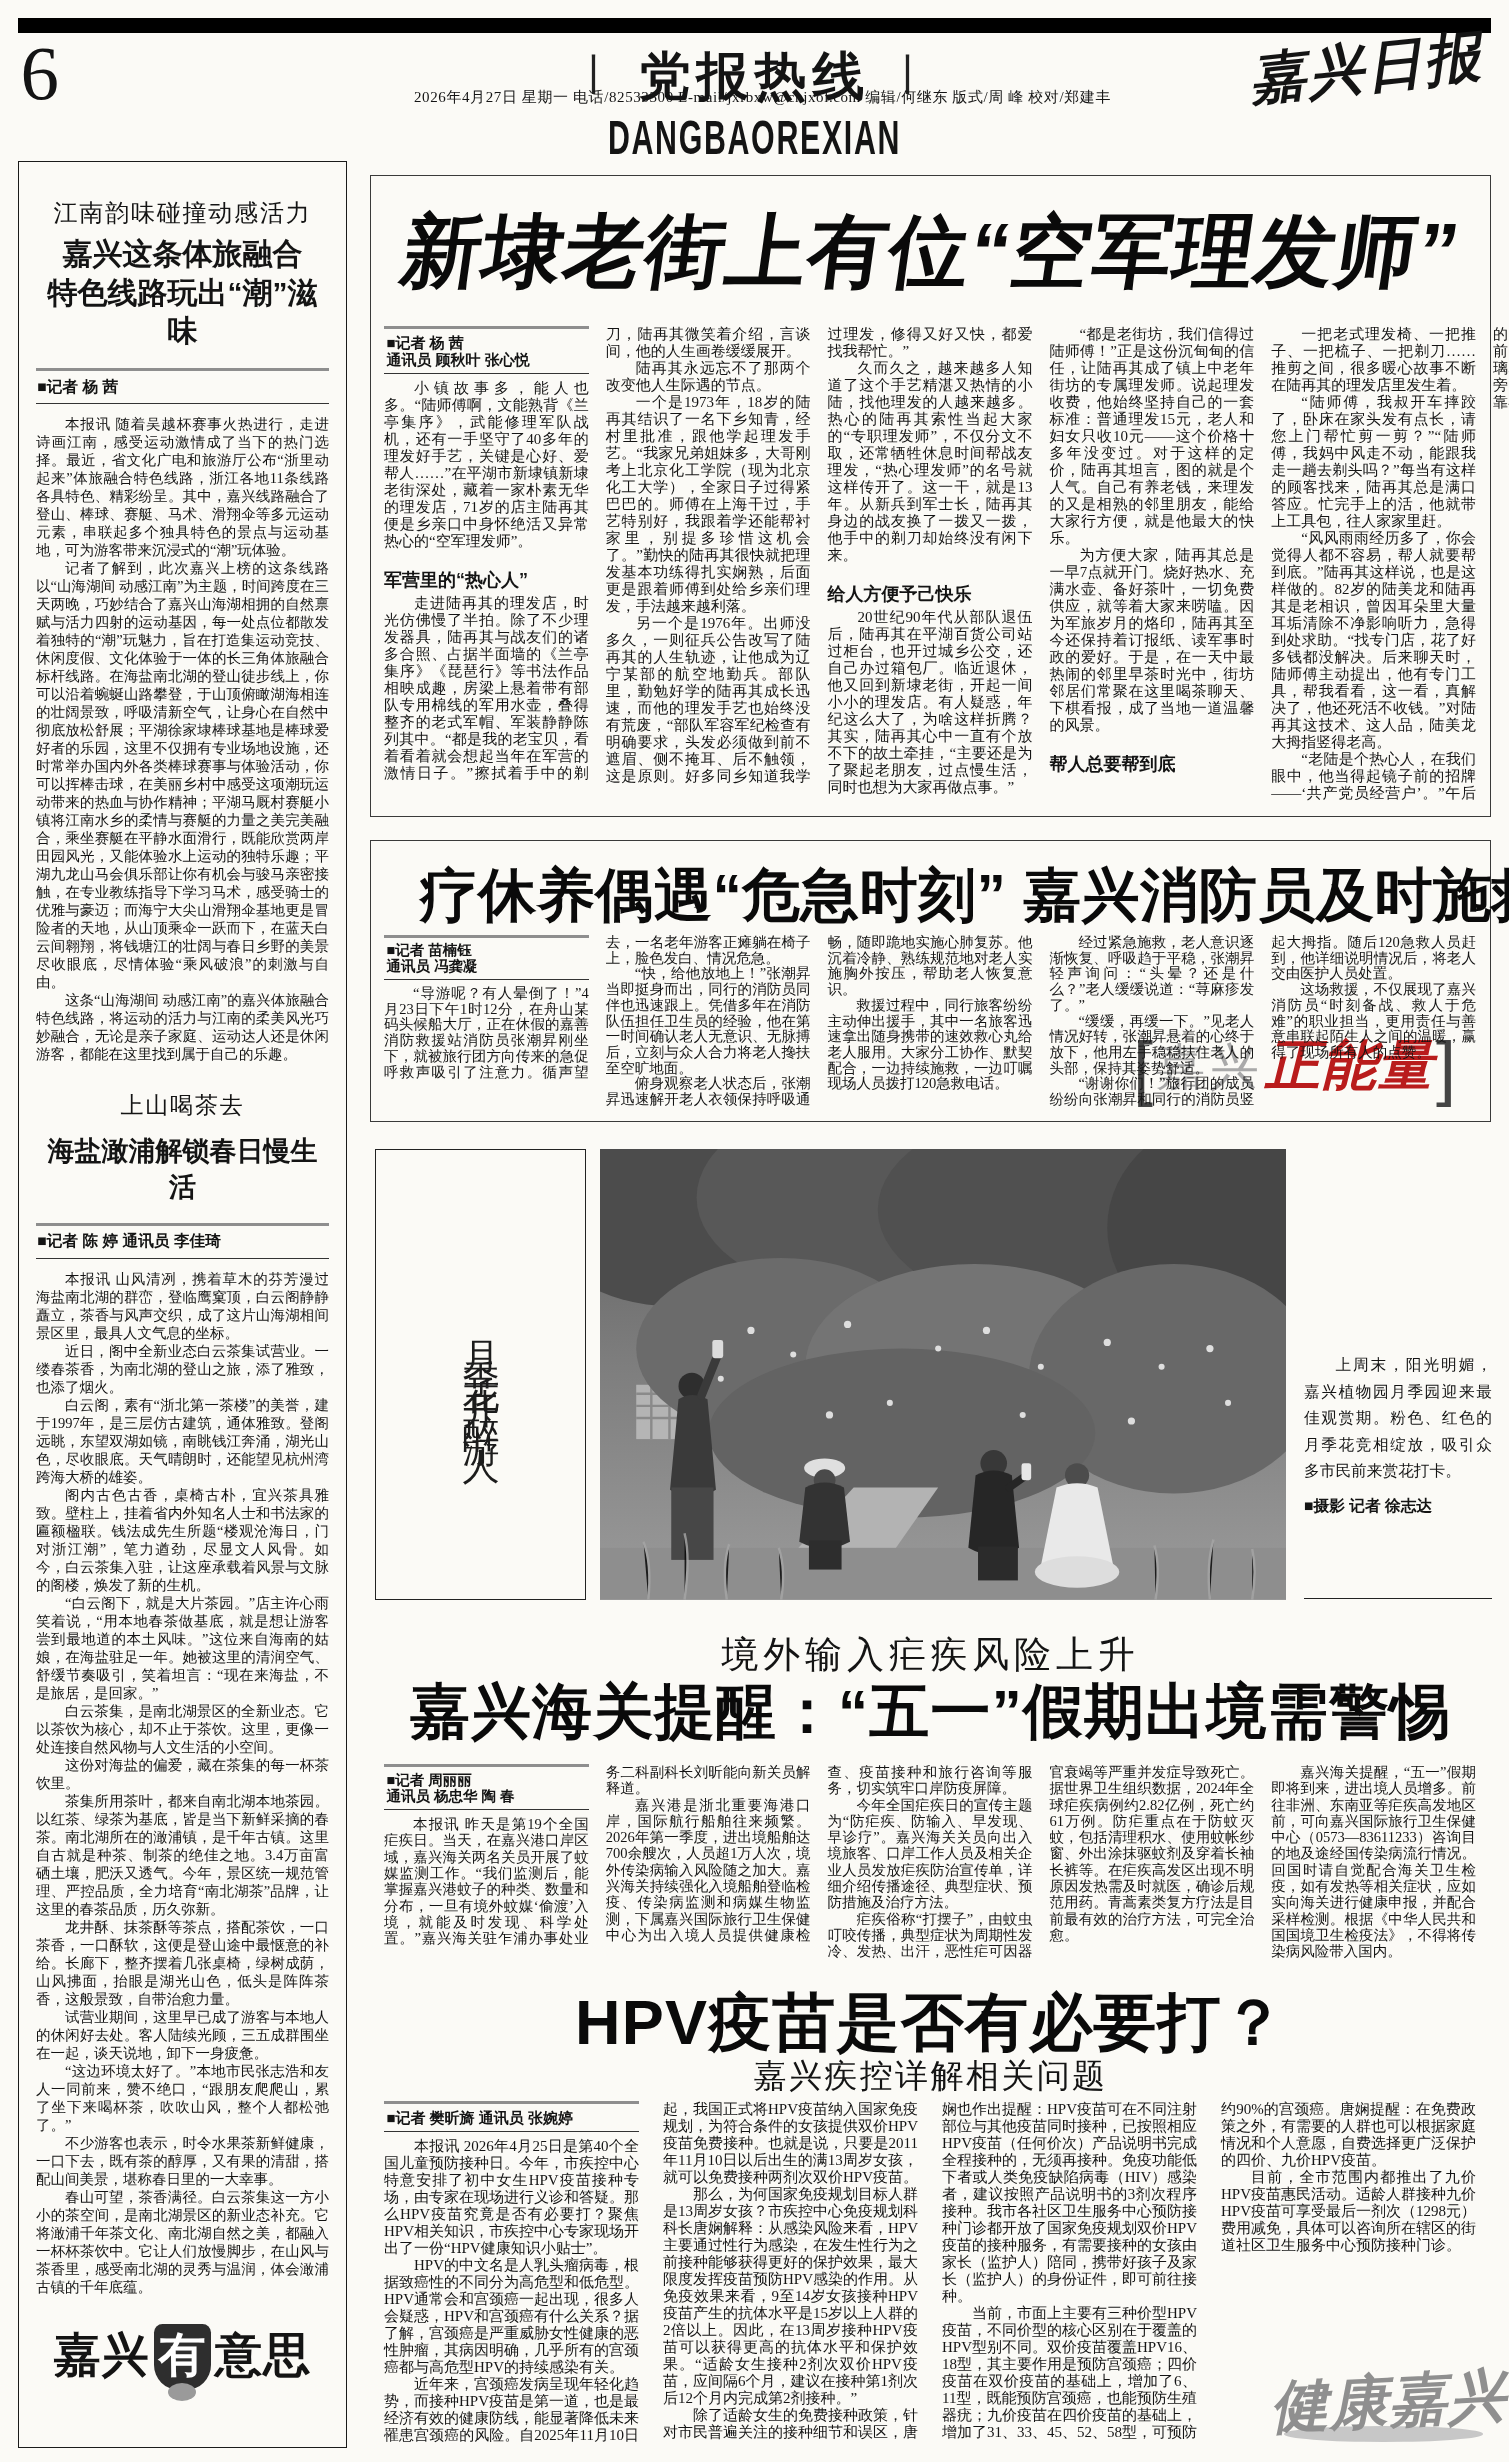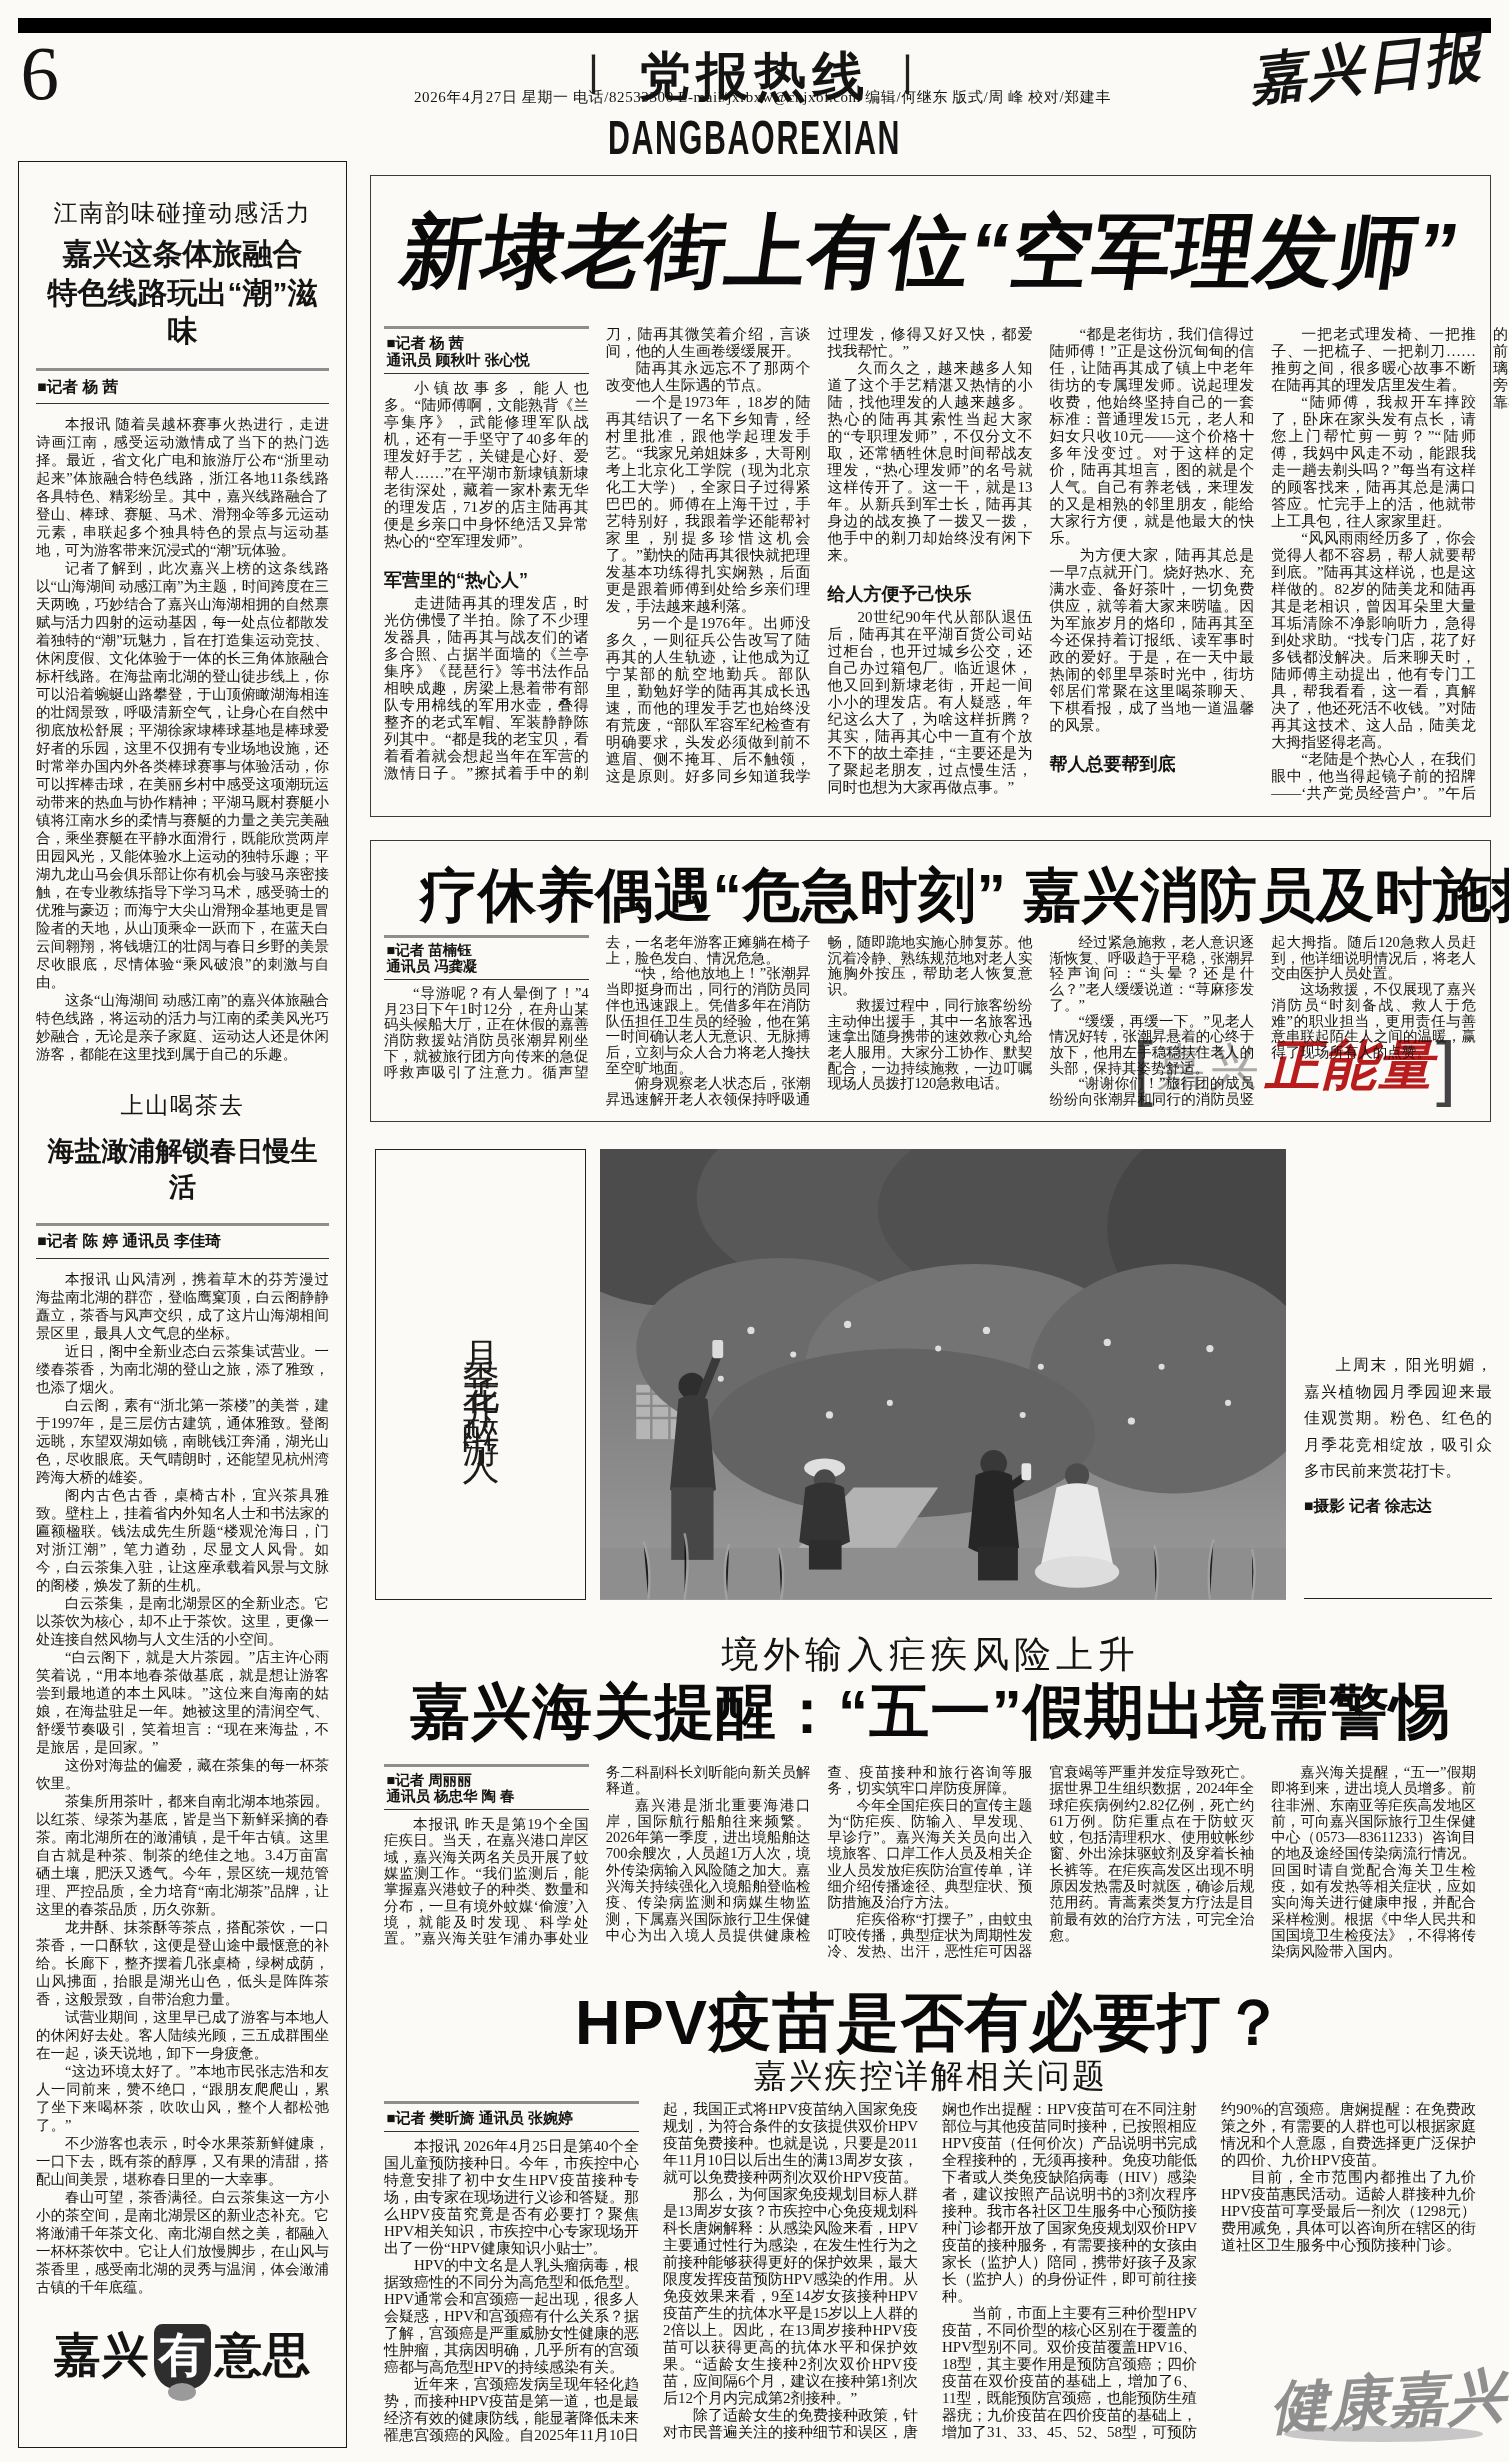--- a/index.html
+++ b/index.html
@@ -131,22 +131,22 @@
     </div>
 
     <div class="sb-kicker2">上山喝茶去</div>
     <div class="sb-title2">海盐澉浦解锁春日慢生活</div>
     <div class="sb-byline">■记者 陈 婷 通讯员 李佳琦</div>
     <div class="sb-body">
       <p>本报讯 山风清冽，携着草木的芬芳漫过海盐南北湖的群峦，登临鹰窠顶，白云阁静静矗立，茶香与风声交织，成了这片山海湖相间景区里，最具人文气息的坐标。</p>
       <p>近日，阁中全新业态白云茶集试营业。一缕春茶香，为南北湖的登山之旅，添了雅致，也添了烟火。</p>
       <p>白云阁，素有“浙北第一茶楼”的美誉，建于1997年，是三层仿古建筑，通体雅致。登阁远眺，东望双湖如镜，南眺钱江奔涌，湖光山色，尽收眼底。天气晴朗时，还能望见杭州湾跨海大桥的雄姿。</p>
       <p>阁内古色古香，桌椅古朴，宜兴茶具雅致。壁柱上，挂着省内外知名人士和书法家的匾额楹联。钱法成先生所题“楼观沧海日，门对浙江潮”，笔力遒劲，尽显文人风骨。如今，白云茶集入驻，让这座承载着风景与文脉的阁楼，焕发了新的生机。</p>
+      <p>“白云阁下，就是大片茶园。”店主许心雨笑着说，“用本地春茶做基底，就是想让游客尝到最地道的本土风味。”这位来自海南的姑娘，在海盐驻足一年。她被这里的清润空气、舒缓节奏吸引，笑着坦言：“现在来海盐，不是旅居，是回家。”</p>
       <p>白云茶集，是南北湖景区的全新业态。它以茶饮为核心，却不止于茶饮。这里，更像一处连接自然风物与人文生活的小空间。</p>
-      <p>“白云阁下，就是大片茶园。”店主许心雨笑着说，“用本地春茶做基底，就是想让游客尝到最地道的本土风味。”这位来自海南的姑娘，在海盐驻足一年。她被这里的清润空气、舒缓节奏吸引，笑着坦言：“现在来海盐，不是旅居，是回家。”</p>
       <p>这份对海盐的偏爱，藏在茶集的每一杯茶饮里。</p>
       <p>茶集所用茶叶，都来自南北湖本地茶园。以红茶、绿茶为基底，皆是当下新鲜采摘的春茶。南北湖所在的澉浦镇，是千年古镇。这里自古就是种茶、制茶的绝佳之地。3.4万亩富硒土壤，肥沃又透气。今年，景区统一规范管理、严控品质，全力培育“南北湖茶”品牌，让这里的春茶品质，历久弥新。</p>
       <p>龙井酥、抹茶酥等茶点，搭配茶饮，一口茶香，一口酥软，这便是登山途中最惬意的补给。长廊下，整齐摆着几张桌椅，绿树成荫，山风拂面，抬眼是湖光山色，低头是阵阵茶香，这般景致，自带治愈力量。</p>
       <p>试营业期间，这里早已成了游客与本地人的休闲好去处。客人陆续光顾，三五成群围坐在一起，谈天说地，卸下一身疲惫。</p>
       <p>“这边环境太好了。”本地市民张志浩和友人一同前来，赞不绝口，“跟朋友爬爬山，累了坐下来喝杯茶，吹吹山风，整个人都松弛了。”</p>
       <p>不少游客也表示，时令水果茶新鲜健康，一口下去，既有茶的醇厚，又有果的清甜，搭配山间美景，堪称春日里的一大幸事。</p>
       <p>春山可望，茶香满径。白云茶集这一方小小的茶空间，是南北湖景区的新业态补充。它将澉浦千年茶文化、南北湖自然之美，都融入一杯杯茶饮中。它让人们放慢脚步，在山风与茶香里，感受南北湖的灵秀与温润，体会澉浦古镇的千年底蕴。</p>
     </div>
 
     <div class="sb-logo">

